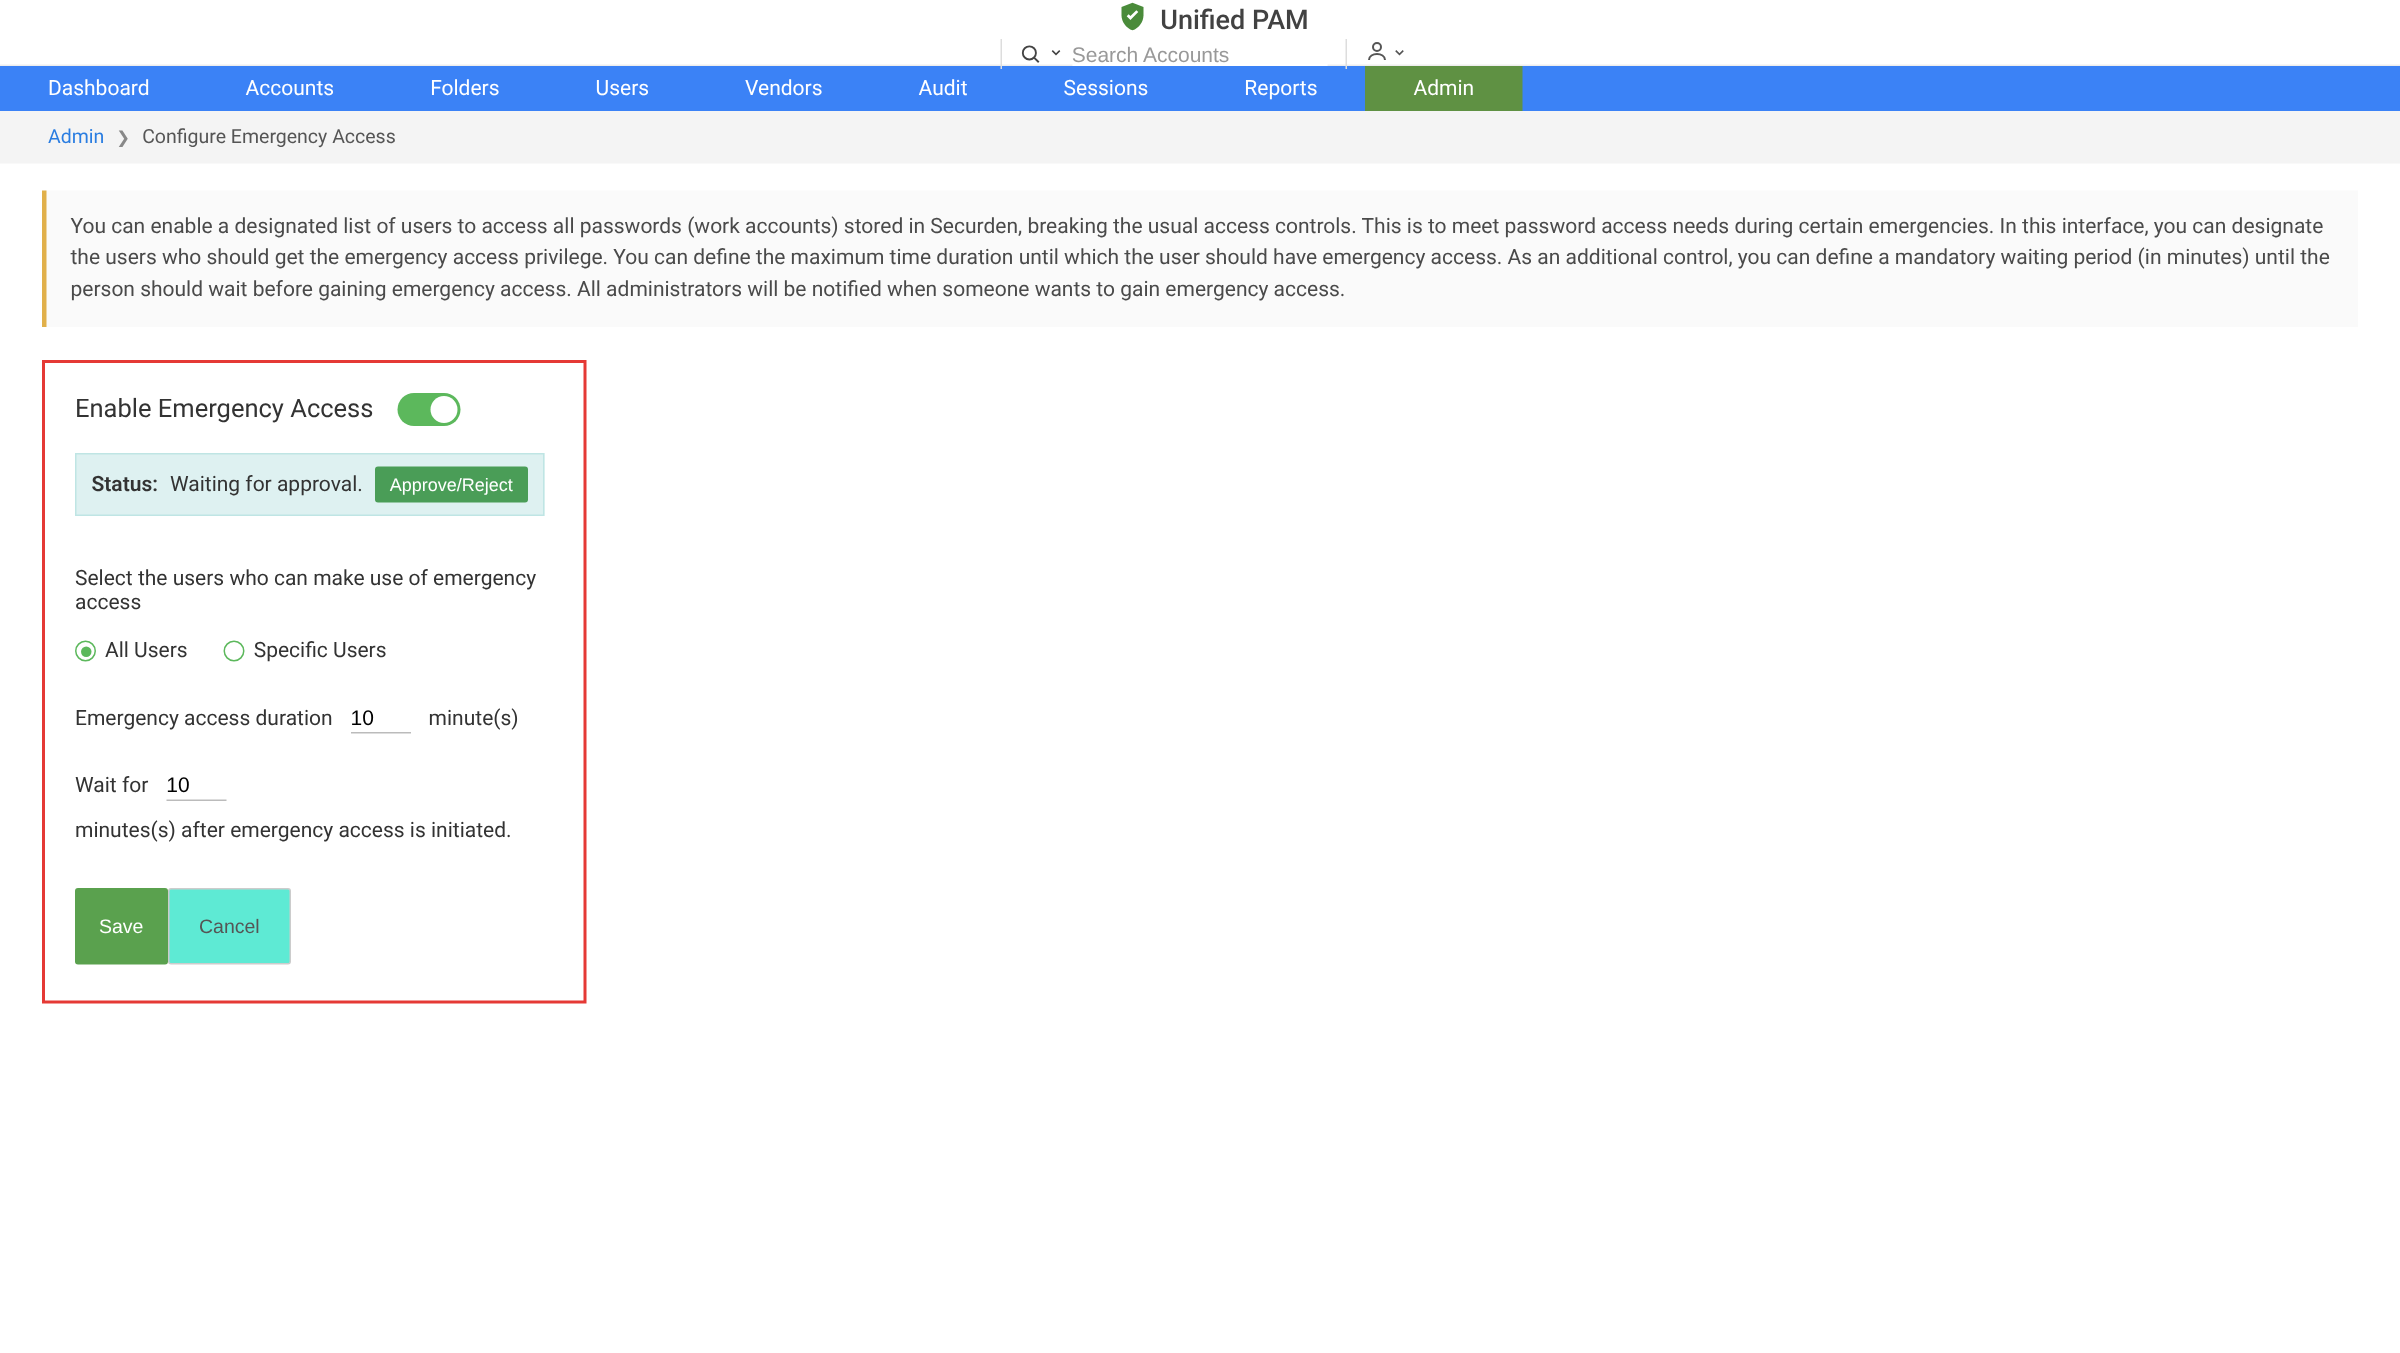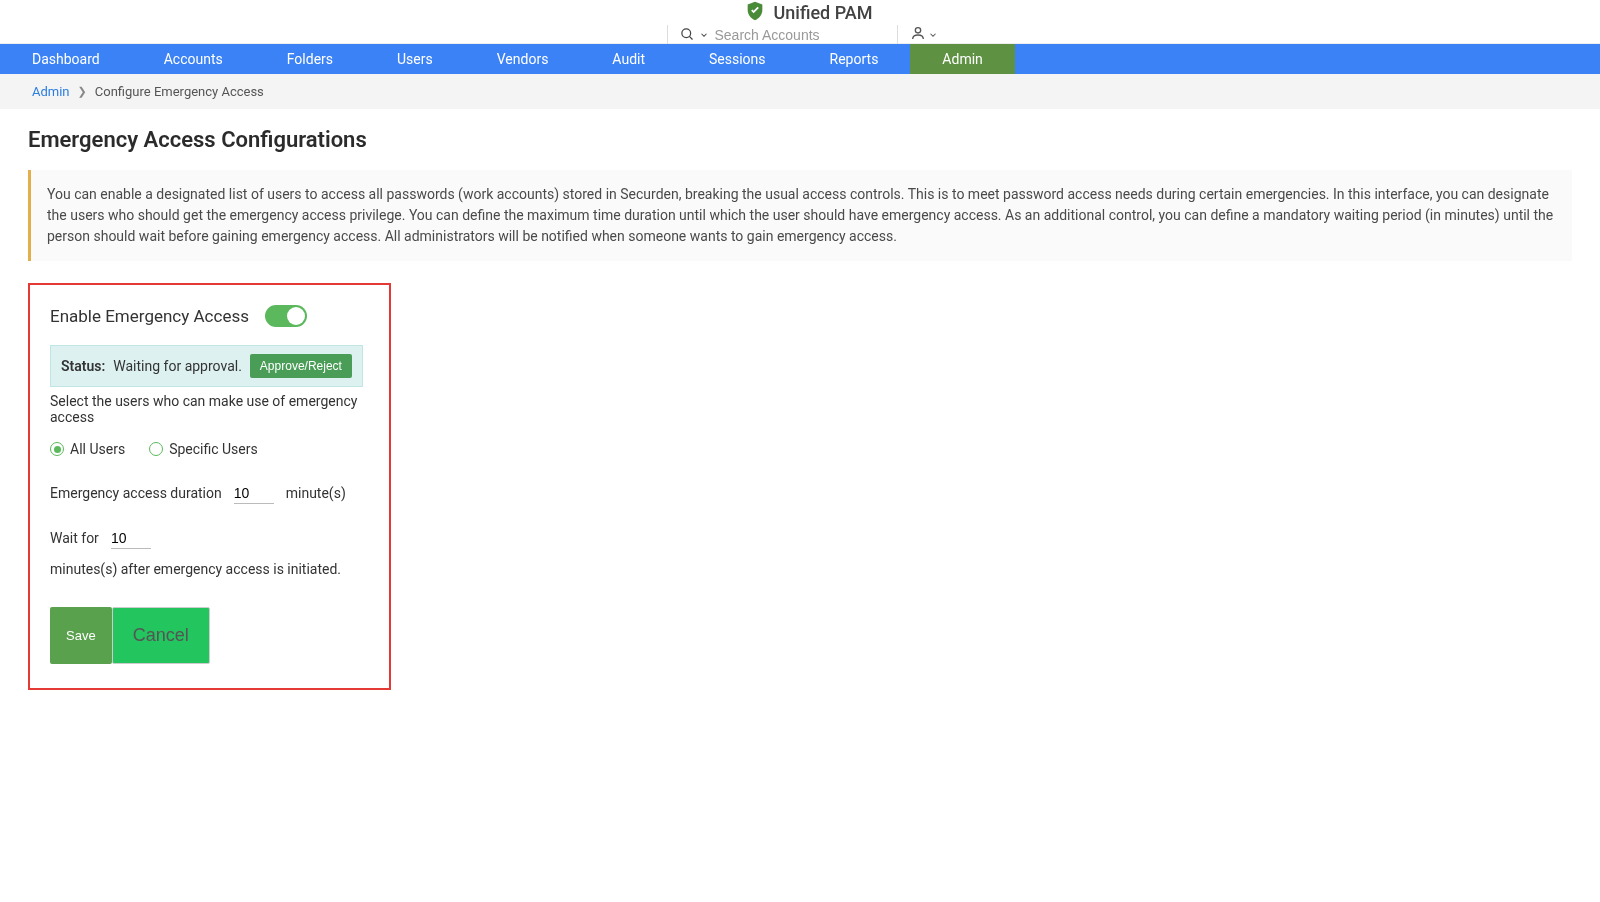--- a/index.html
+++ b/index.html
@@ -33,37 +33,37 @@
 
     .info-box { background: #fafafa; border-left: 3px solid #e1b04a; padding: 14px 16px; color: #4a4a4a; font-size: 14px; line-height: 1.5; margin-bottom: 22px; }
 
     .form-box { border: 2px solid #e53935; padding: 20px 20px 24px 20px; width: 363px; }
 
     .toggle-row { display: flex; align-items: center; gap: 16px; margin-bottom: 18px; }
     .toggle-label { font-size: 17px; color: #333; }
     .switch { position: relative; width: 42px; height: 22px; background: #5cb85c; border-radius: 11px; cursor: pointer; }
     .switch-knob { position: absolute; right: 2px; top: 2px; width: 18px; height: 18px; background: #fff; border-radius: 50%; }
 
-    .status-box { background: #def1f1; border: 1px solid #bfe5e4; padding: 8px 10px; display: inline-flex; align-items: center; gap: 8px; margin-bottom: 6px; }
+    .status-box { background: #def1f1; border: 1px solid #bfe5e4; padding: 8px 10px; display: inline-flex; align-items: center; gap: 8px; margin-bottom: 34px; }
     .status-label { font-weight: 600; color: #333; }
     .status-btn { background: #4a9d57; color: #fff; border: none; padding: 5px 10px; font-size: 12px; border-radius: 2px; cursor: pointer; }
 
     .section-text { font-size: 14px; color: #333; margin-bottom: 16px; }
 
     .radio-row { display: flex; align-items: center; gap: 24px; margin-bottom: 26px; }
     .radio-opt { display: flex; align-items: center; gap: 6px; cursor: pointer; }
     .radio-circle { width: 14px; height: 14px; border: 1.5px solid #5cb85c; border-radius: 50%; display: flex; align-items: center; justify-content: center; }
     .radio-circle.checked::after { content: ''; width: 7px; height: 7px; background: #5cb85c; border-radius: 50%; }
 
     .field-row { display: flex; align-items: baseline; gap: 12px; margin-bottom: 24px; font-size: 14px; color: #333; flex-wrap: wrap; }
     .num-input { width: 40px; border: none; border-bottom: 1px solid #bbb; text-align: left; font-size: 14px; outline: none; padding: 2px 0; }
 
     .button-row { display: flex; gap: 0; margin-top: 30px; }
     .btn-save { background: #5aa14e; color: #fff; border: none; padding: 7px 16px; font-size: 13px; border-radius: 2px; cursor: pointer; }
-    .btn-cancel { background: #22c55e; color: #555; border: 1px solid #ccc; padding: 17px 20px; font-size: 18px; border-radius: 2px; cursor: pointer; }
+    .btn-cancel { background: #5eead4; color: #555; border: 1px solid #ccc; padding: 17px 20px; font-size: 13px; border-radius: 2px; cursor: pointer; }
   </style>
 </head>
 <body>
 
 <div class="header">
   <div class="brand">
     <span>
       <svg width="22" height="22" viewBox="0 0 24 24">
           <path fill="#4a8b3a" d="M12 2 L20 5 V11 C20 16 16.5 20.5 12 22 C7.5 20.5 4 16 4 11 V5 Z"></path>
           <path fill="#fff" d="M10.5 14.5 L7.8 11.8 L9.2 10.4 L10.5 11.7 L14.8 7.4 L16.2 8.8 Z"></path>
@@ -114,21 +114,20 @@
   <div class="nav-item active">Admin</div>
 </div>
 
 <div class="breadcrumb-bar">
   <span class="breadcrumb-link">Admin</span>
   <span class="breadcrumb-sep">❯</span>
   <span>Configure Emergency Access</span>
 </div>
 
 <div class="page">
-  <h1 class="page-title">Emergency Access Configurations</h1>
 
   <div class="info-box">You can enable a designated list of users to access all passwords (work accounts) stored in Securden, breaking the usual access controls. This is to meet password access needs during certain emergencies. In this interface, you can designate the users who should get the emergency access privilege. You can define the maximum time duration until which the user should have emergency access. As an additional control, you can define a mandatory waiting period (in minutes) until the person should wait before gaining emergency access. All administrators will be notified when someone wants to gain emergency access.</div>
 
   <div class="form-box">
 
     <div class="toggle-row">
       <span class="toggle-label">Enable Emergency Access</span>
       <div class="switch">
         <div class="switch-knob"></div>
       </div>

